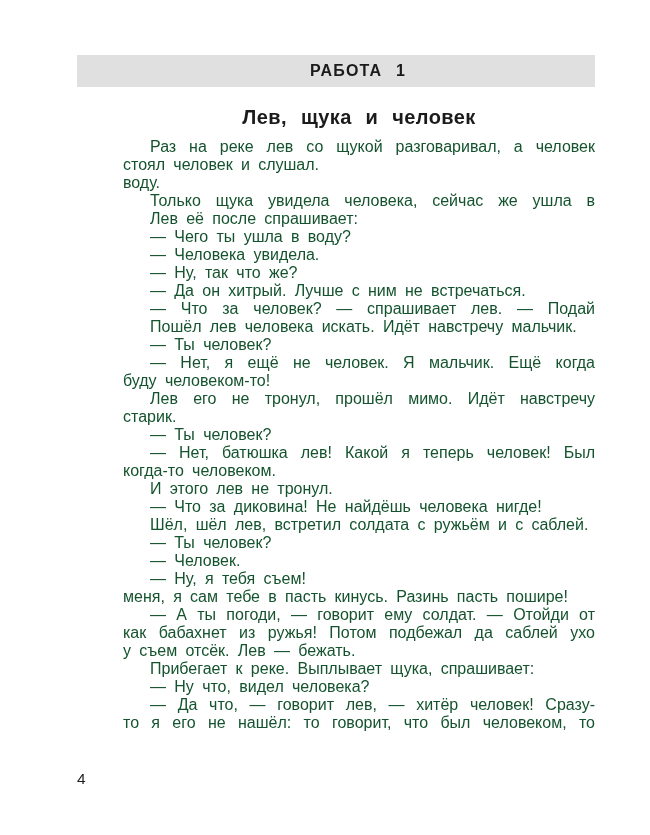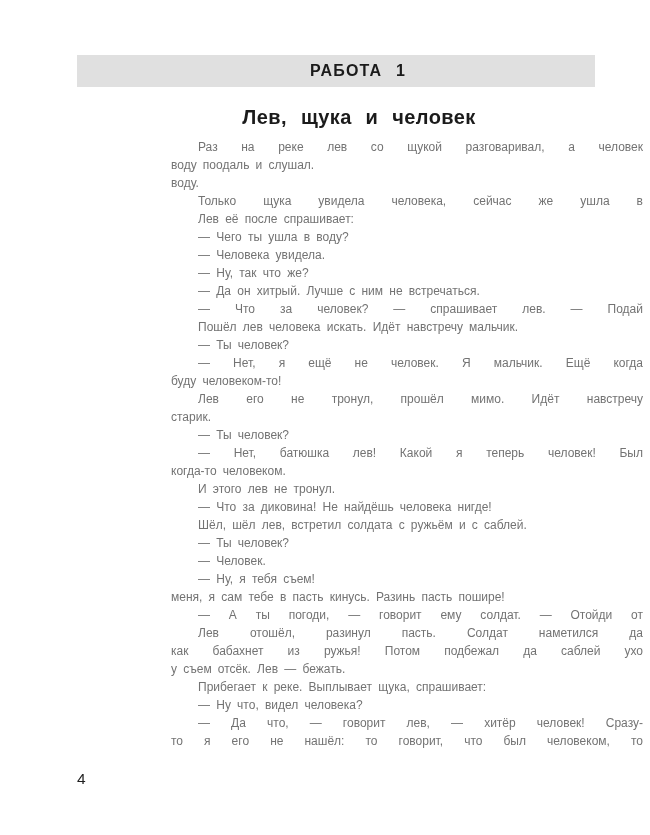--- a/index.html
+++ b/index.html
@@ -46,25 +46,24 @@
     font-weight: bold;
     letter-spacing: 0.4px;
     word-spacing: 8px;
     color: #1b1b1b;
   }
   .story {
     position: absolute;
     left: 123px;
     top: 138px;
     width: 472px;
-    font-size: 12px;
+    font-size: 16px;
     line-height: 18px;
     word-spacing: 0.24em;
-    color: #737373;
-    margin-left: 48px;
+    color: #14532d;
   }
   .line {
     height: 18px;
     overflow: hidden;
     text-align: left;
   }
   .line.indent {
     text-indent: 27px;
   }
   .line.fill {
@@ -85,21 +84,21 @@
 <div class="page">
 
   <div class="work-bar">
     <span class="work-label">РАБОТА 1</span>
   </div>
 
   <h1 class="story-title" style="margin:0;">Лев, щука и человек</h1>
 
   <div class="story">
       <div class="line indent fill">Раз на реке лев со щукой разговаривал, а человек</div>
-      <div class="line">воду поодаль и слушал.</div>
+      <div class="line">стоял человек и слушал.</div>
       <div class="line">воду.</div>
       <div class="line indent fill">Только щука увидела человека, сейчас же ушла в</div>
       <div class="line indent">Лев её после спрашивает:</div>
       <div class="line indent">— Чего ты ушла в воду?</div>
       <div class="line indent">— Человека увидела.</div>
       <div class="line indent">— Ну, так что же?</div>
       <div class="line indent">— Да он хитрый. Лучше с ним не встречаться.</div>
       <div class="line indent fill">— Что за человек? — спрашивает лев. — Подай</div>
       <div class="line indent">Пошёл лев человека искать. Идёт навстречу мальчик.</div>
       <div class="line indent">— Ты человек?</div>
@@ -111,21 +110,20 @@
       <div class="line indent fill">— Нет, батюшка лев! Какой я теперь человек! Был</div>
       <div class="line">когда-то человеком.</div>
       <div class="line indent">И этого лев не тронул.</div>
       <div class="line indent">— Что за диковина! Не найдёшь человека нигде!</div>
       <div class="line indent">Шёл, шёл лев, встретил солдата с ружьём и с саблей.</div>
       <div class="line indent">— Ты человек?</div>
       <div class="line indent">— Человек.</div>
       <div class="line indent">— Ну, я тебя съем!</div>
       <div class="line">меня, я сам тебе в пасть кинусь. Разинь пасть пошире!</div>
       <div class="line indent fill">— А ты погоди, — говорит ему солдат. — Отойди от</div>
-      <div class="line indent fill">Лев отошёл, разинул пасть. Солдат наметился да</div>
       <div class="line fill">как бабахнет из ружья! Потом подбежал да саблей ухо</div>
       <div class="line">у съем отсёк. Лев — бежать.</div>
       <div class="line indent">Прибегает к реке. Выплывает щука, спрашивает:</div>
       <div class="line indent">— Ну что, видел человека?</div>
       <div class="line indent fill">— Да что, — говорит лев, — хитёр человек! Сразу-</div>
       <div class="line fill">то я его не нашёл: то говорит, что был человеком, то</div>
     </div>
 
   <div class="page-number">4</div>
 

